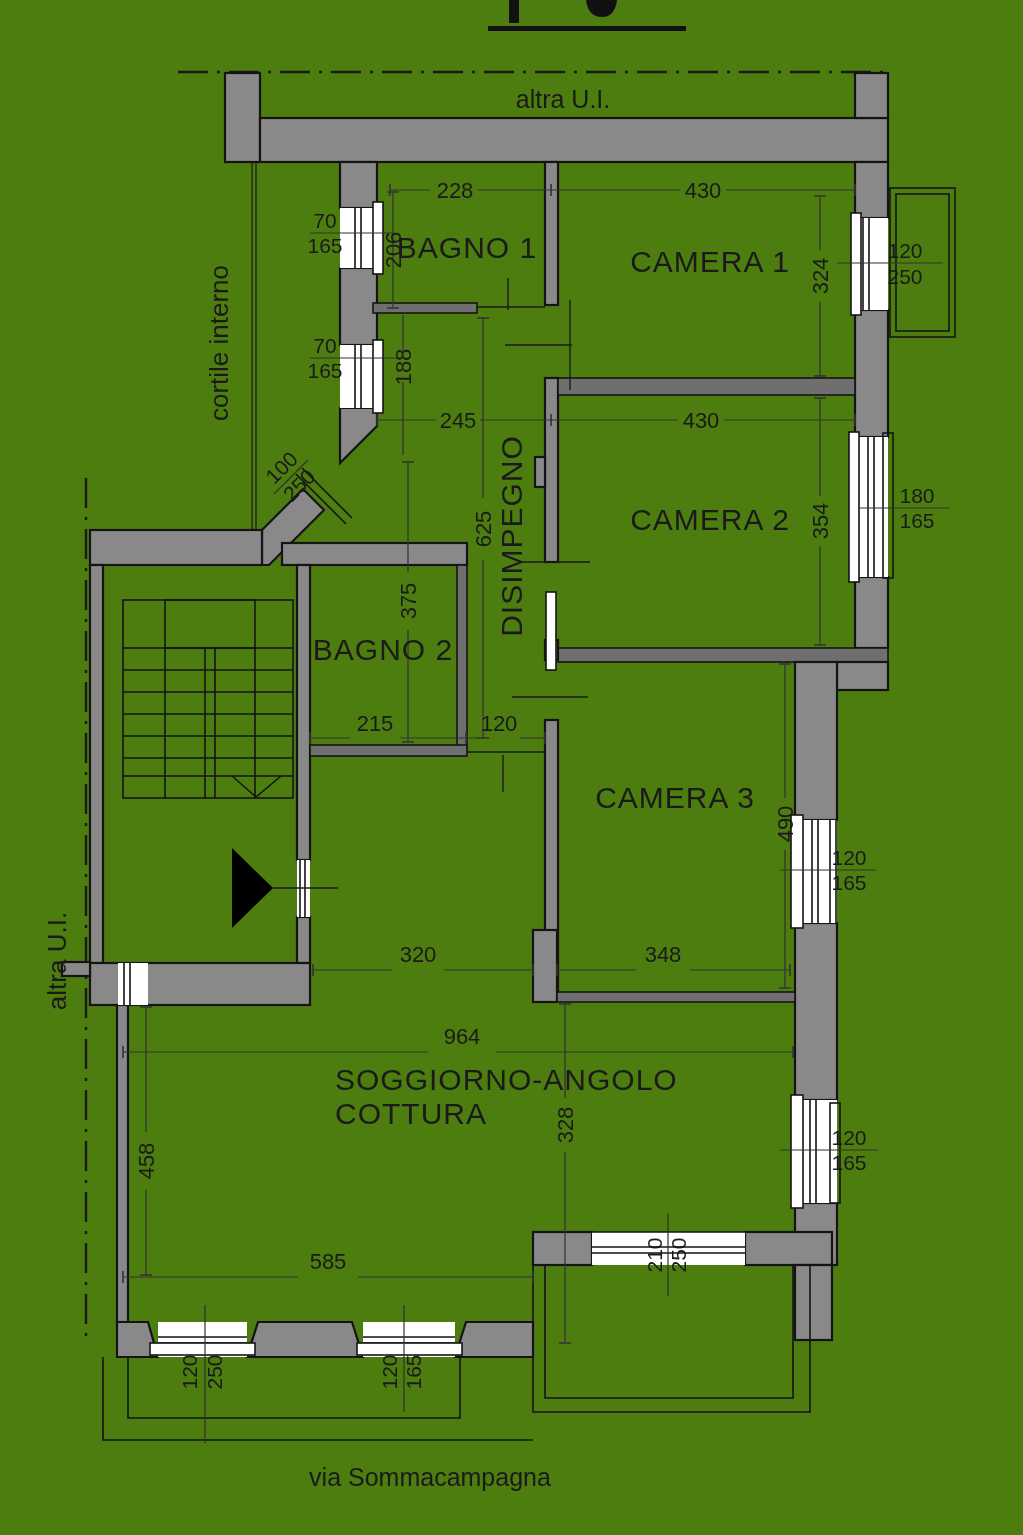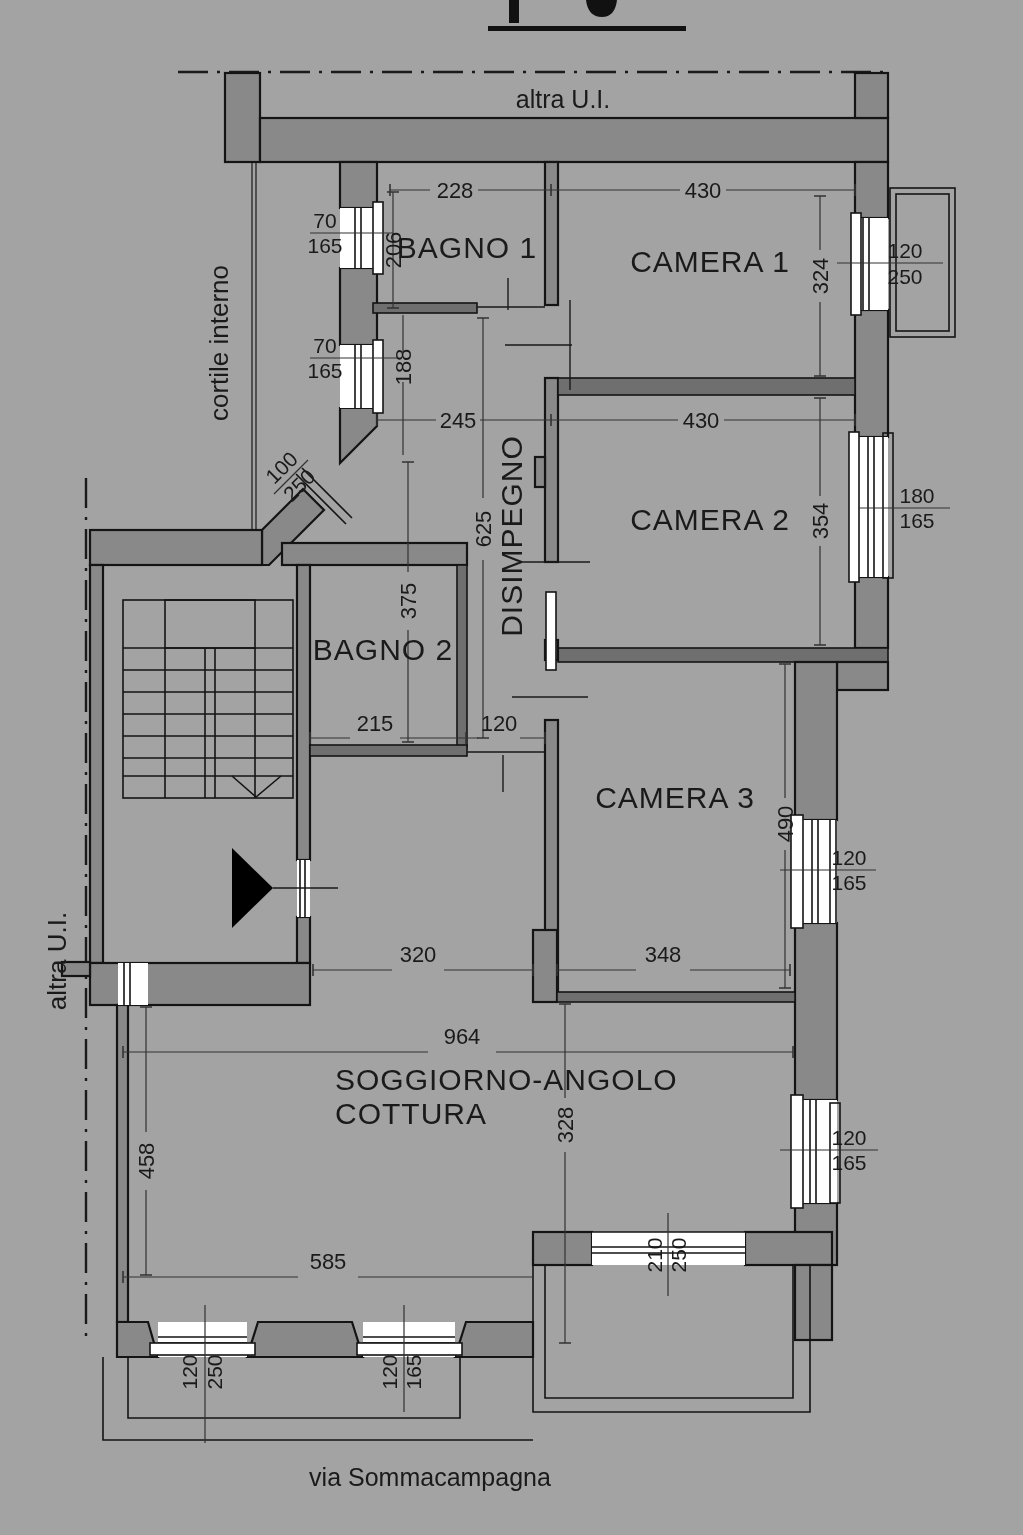--- a/index.html
+++ b/index.html
@@ -1,16 +1,16 @@
 <!DOCTYPE html>
 <html><head>
 <meta charset="utf-8">
 <style>
   html,body{margin:0;padding:0;background:#ffffff;}
-  #plan-wrap{position:relative;width:1023px;height:1535px;background:#a3a3a3;overflow:hidden;}
+  #plan-wrap{position:relative;width:1023px;height:1535px;background:#4d7c0f;overflow:hidden;}
   svg{display:block;}
   text{font-family:"Liberation Sans", sans-serif;fill:#1a1a1a;}
   .room-label{font-size:30px;letter-spacing:1px;}
   .dim{font-size:22px;}
   .frac{font-size:21px;}
   .street{font-size:25px;}
   .side{font-size:26px;}
   .wall{fill:#898989;stroke:#141414;stroke-width:2.2;}
   .wall-thin{fill:#6f6f6f;stroke:#141414;stroke-width:1.6;}
   .winline{stroke:#141414;stroke-width:1.6;fill:none;}

